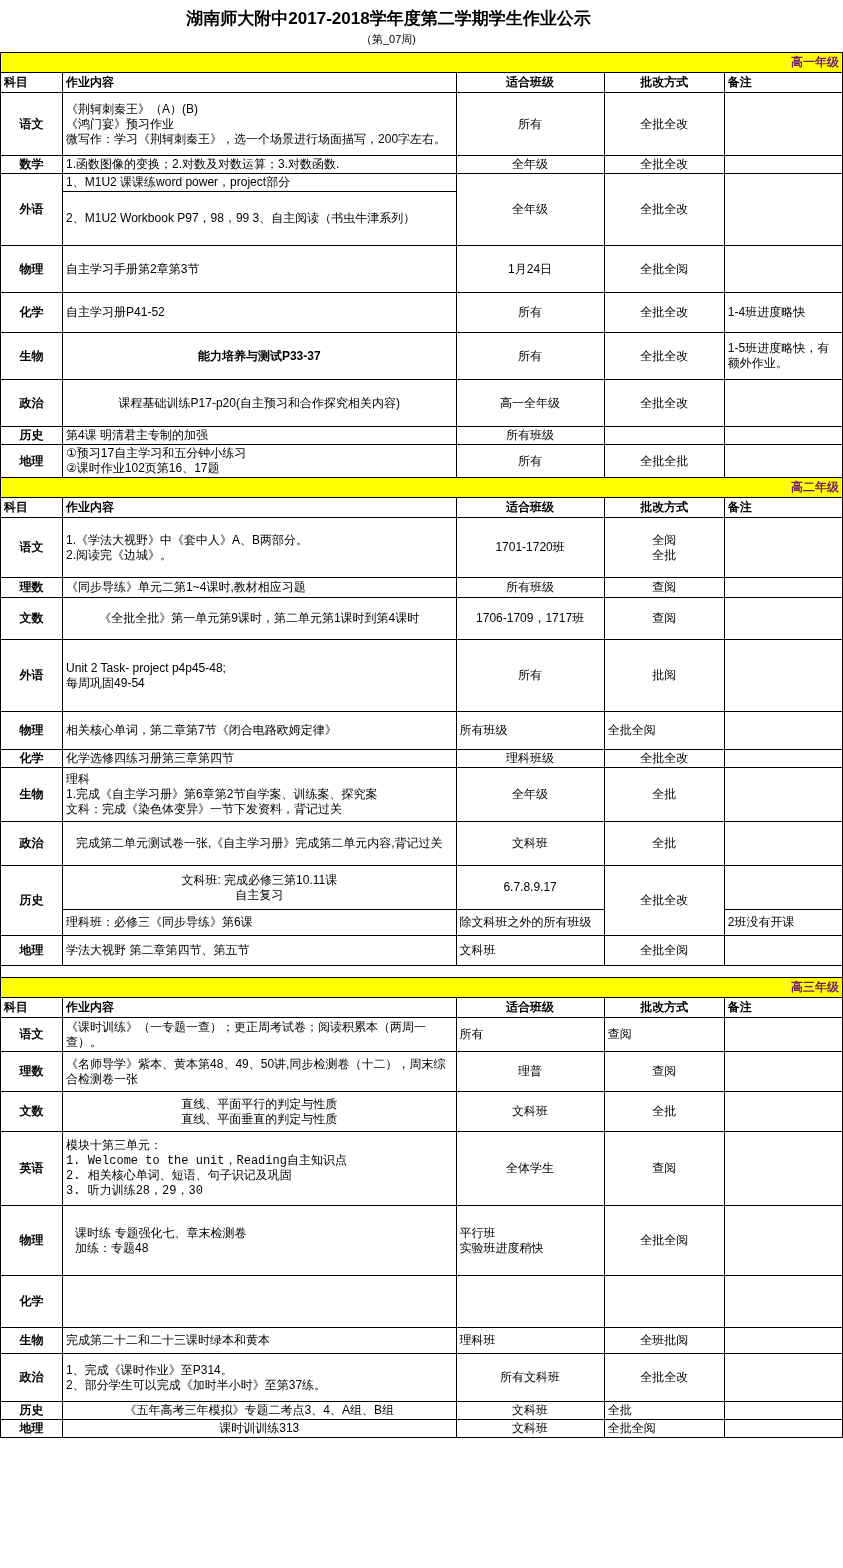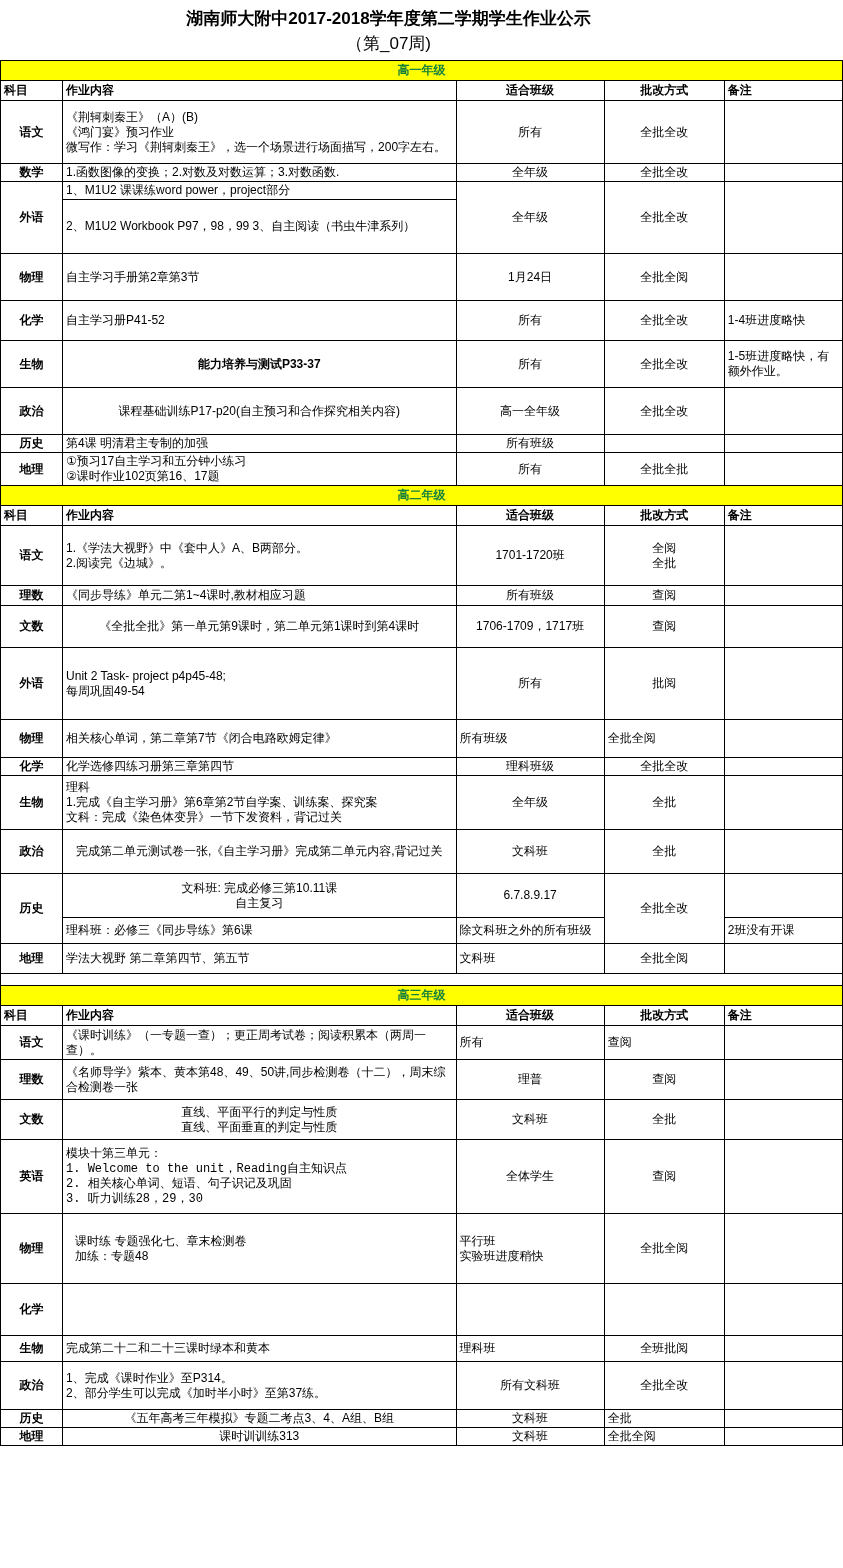--- a/index.html
+++ b/index.html
@@ -12,42 +12,42 @@
   .title{
     text-align:center;
     font-size:17px;
     font-weight:bold;
     padding-top:7px;
     padding-bottom:2px;
     letter-spacing:0px;
   }
   .subtitle{
     text-align:center;
-    font-size:17px;
+    font-size:11px;
     padding-bottom:5px;
   }
   table.sheet{
     border-collapse:collapse;
     width:843px;
     table-layout:fixed;
   }
   table.sheet td{
     border:1px solid #000000;
     font-size:12px;
     padding:1px 3px;
     vertical-align:middle;
     word-wrap:break-word;
     line-height:1.25;
   }
   .grade-band td{
     background:#ffff00;
-    text-align:center;
+    text-align:right;
     font-weight:bold;
     font-size:13px;
-    color:#15803d;
+    color:#701a75;
     height:17px;
   }
   .hdr td{
     text-align:left;
     font-weight:bold;
     font-size:12px;
     height:17px;
   }
   .hdr td.lefthdr{text-align:center;}
   .subj{

